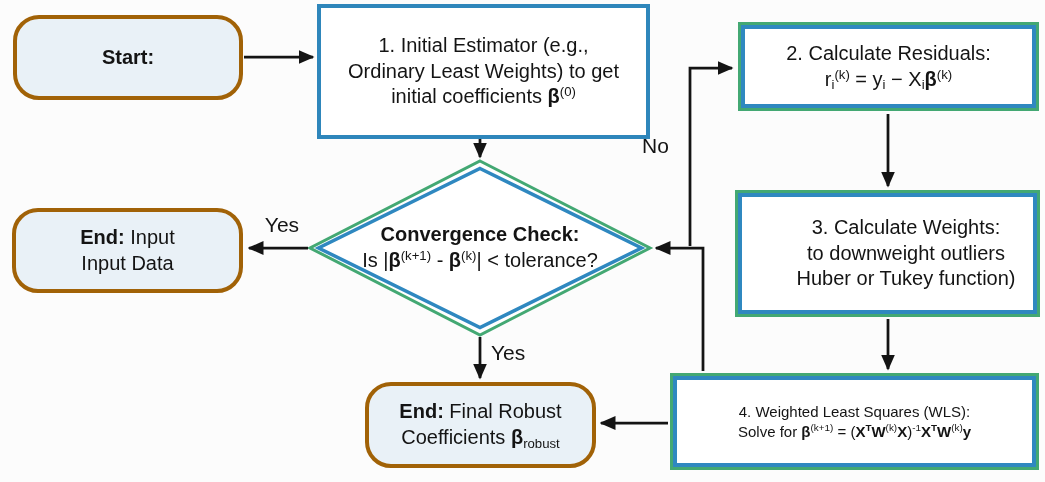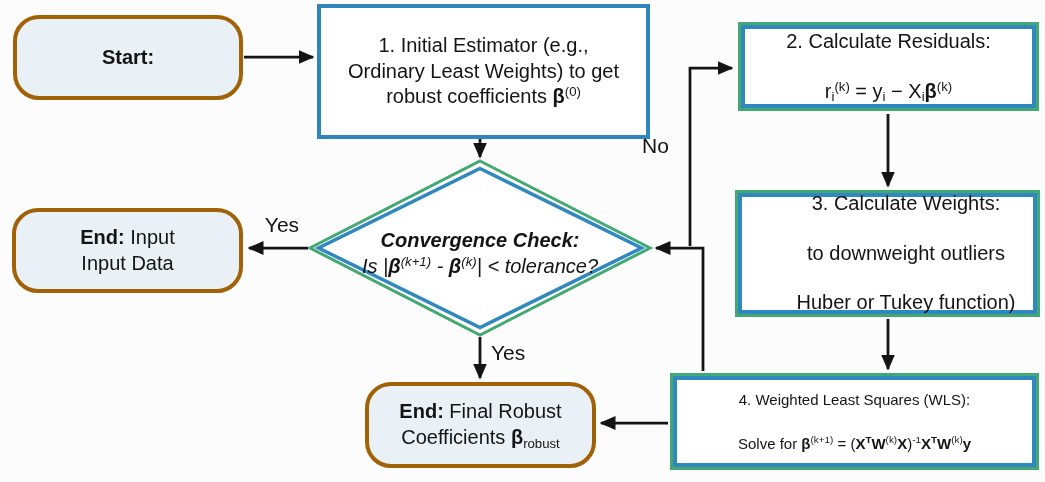--- a/index.html
+++ b/index.html
@@ -9,21 +9,21 @@
     font-family:"Liberation Sans","DejaVu Sans",sans-serif;
     font-size:20px; line-height:1.28;
   }
   svg.layer{position:absolute; left:0; top:0; width:1045px; height:482px;}
   .node{
     position:absolute; box-sizing:border-box;
     display:flex; flex-direction:column; justify-content:center; align-items:center;
     text-align:center; background:#ffffff; padding:2px 6px; z-index:2;
   }
   .rect-blue{border:4px solid #2e86bb;}
-  .rect-double{border:3px solid #43a873; box-shadow: inset 0 0 0 4px #2f88c0; gap: 24px;}
+  .rect-double{border:3px solid #43a873; box-shadow: inset 0 0 0 4px #2f88c0;}
   .pill{border:4px solid #a16207; border-radius:26px; background:#e9f1f7;}
   .floating{position:absolute; background:transparent; border:none; padding:0; z-index:3;}
   .ln{white-space:nowrap;}
   .b{font-weight:bold;}
   .sup{font-size:0.66em; position:relative; top:-0.52em;}
   .sub{font-size:0.66em; position:relative; top:0.28em;}
   .edge-label{position:absolute; z-index:3; font-size:21px; color:#141414;}
 </style>
 </head>
 <body>
@@ -55,40 +55,40 @@
     </g>
   </svg>
 
   <div class="node pill" style="left:13px; top:15px; width:230px; height:85px;">
       <div class="ln"><span class="b">Start:</span></div>
     </div>
 
   <div class="node rect-blue" style="left:317px; top:4px; width:333px; height:135px;">
       <div class="ln"><span>1. Initial Estimator (e.g.,</span></div>
       <div class="ln"><span>Ordinary Least Weights) to get</span></div>
-      <div class="ln"><span>robust coefficients </span><span class="b">β</span><span class="sup">(0)</span></div>
+      <div class="ln"><span>initial coefficients </span><span class="b">β</span><span class="sup">(0)</span></div>
     </div>
 
   <div class="node rect-double" style="left:738px; top:22px; width:301px; height:89px;">
       <div class="ln"><span>2. Calculate Residuals:</span></div>
       <div class="ln"><span>r</span><span class="sub">i</span><span class="sup">(k)</span><span> = y</span><span class="sub">i</span><span> − X</span><span class="sub">i</span><span class="b">β</span><span class="sup">(k)</span></div>
     </div>
 
   <div class="node rect-double" style="left:735px; top:190px; width:305px; height:127px;padding-left:43px;">
       <div class="ln"><span>3. Calculate Weights:</span></div>
       <div class="ln"><span>to downweight outliers</span></div>
       <div class="ln"><span>Huber or Tukey function)</span></div>
     </div>
 
   <div class="node rect-double" style="left:670px; top:373px; width:369px; height:97px; font-size:15px;">
       <div class="ln"><span>4. Weighted Least Squares (WLS):</span></div>
       <div class="ln"><span>Solve for </span><span class="b">β</span><span class="sup">(k+1)</span><span> = (</span><span class="b">X</span><span class="sup b">T</span><span class="b">W</span><span class="sup">(k)</span><span class="b">X</span><span>)</span><span class="sup">-1</span><span class="b">X</span><span class="sup b">T</span><span class="b">W</span><span class="sup">(k)</span><span class="b">y</span></div>
     </div>
 
-  <div class="node floating" style="left:320px; top:218px; width:320px; height:72px;font-style:italic;">
+  <div class="node floating" style="left:320px; top:212px; width:320px; height:72px;">
       <div class="ln"><span class="b">Convergence Check:</span></div>
       <div class="ln"><span>Is |</span><span class="b">β</span><span class="sup">(k+1)</span><span> - </span><span class="b">β</span><span class="sup">(k)</span><span>| &lt; tolerance?</span></div>
     </div>
 
   <div class="node pill" style="left:12px; top:208px; width:231px; height:85px;">
       <div class="ln"><span class="b">End:</span><span> Input</span></div>
       <div class="ln"><span>Input Data</span></div>
     </div>
 
   <div class="node pill" style="left:365px; top:382px; width:231px; height:86px;">

